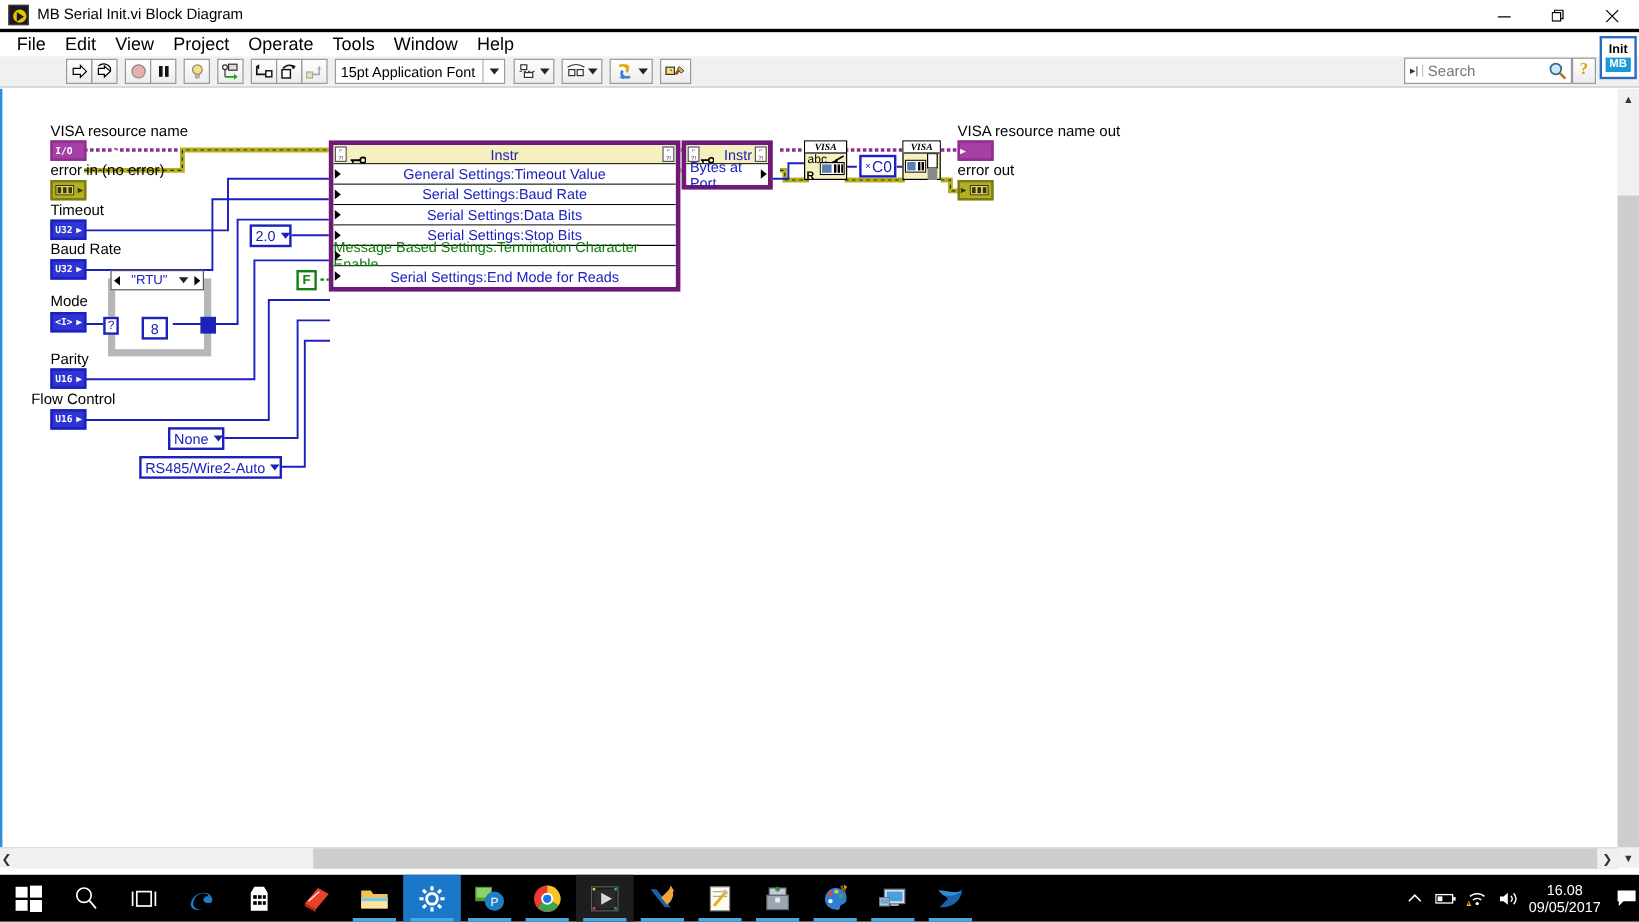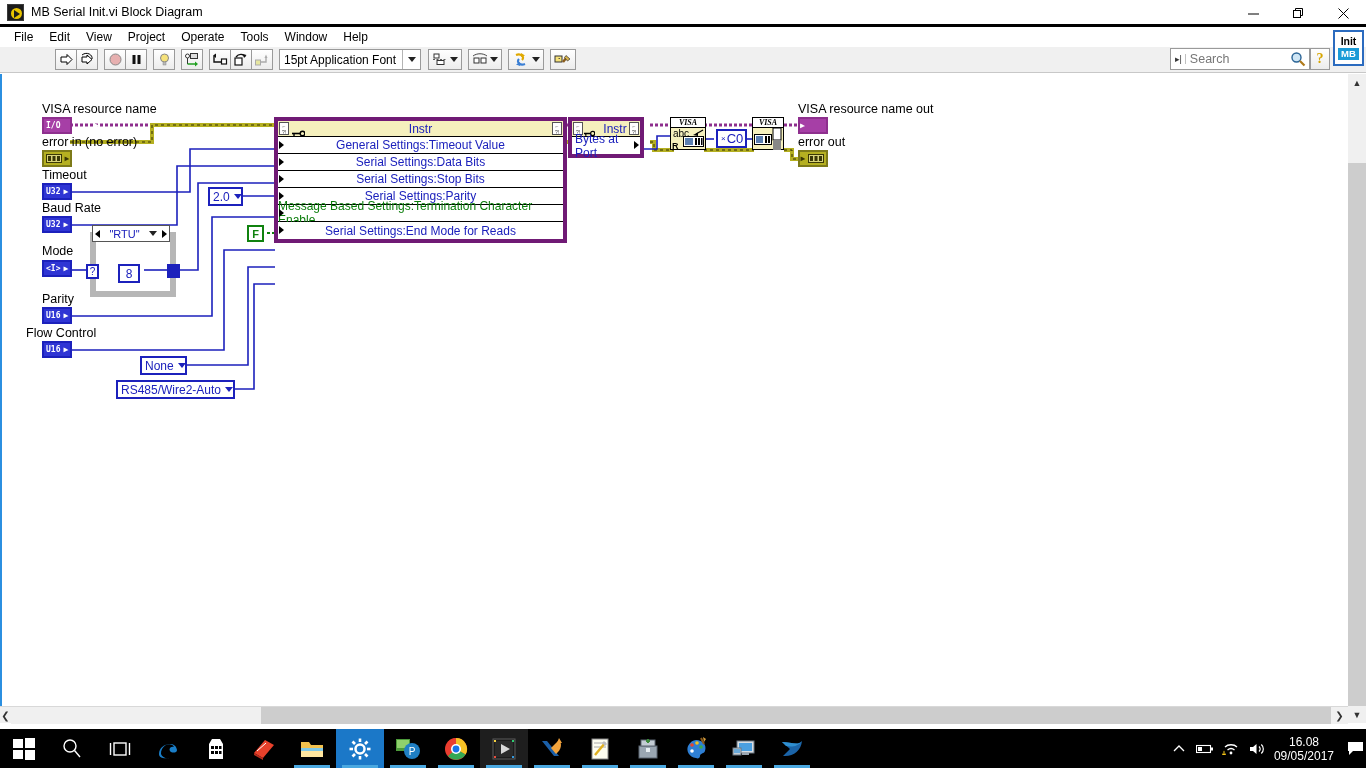--- a/index.html
+++ b/index.html
@@ -50,21 +50,21 @@
   .win-btn svg { display: block; }
 
   
   #menubar {
     position: absolute; left: 0; top: 27px; width: 1366px; height: 20px;
     background: #ffffff;
     display: flex; align-items: center;
     padding-left: 6px;
   }
   #menubar .menu-item {
-    font-size: 12px; color: #000;
+    font-size: 15px; color: #000;
     padding: 1px 8px; cursor: default; white-space: nowrap;
   }
 
   
   #toolbar {
     position: absolute; left: 0; top: 47px; width: 1366px; height: 26px;
     background: #f0f0f0;
     border-bottom: 1px solid #c8c8c8;
     display: flex; align-items: center;
   }
@@ -639,29 +639,29 @@
       </span>
       <span>Instr</span>
       <span class="pn-ref-r">⌐<br>?!</span>
     </div>
     <div class="pn-row">
           <span class="pn-arrow"></span>
           <span>General Settings:Timeout Value</span>
         </div>
     <div class="pn-row">
           <span class="pn-arrow"></span>
+          <span>Serial Settings:Baud Rate</span>
+        </div>
+    <div class="pn-row">
+          <span class="pn-arrow"></span>
           <span>Serial Settings:Data Bits</span>
         </div>
     <div class="pn-row">
           <span class="pn-arrow"></span>
           <span>Serial Settings:Stop Bits</span>
-        </div>
-    <div class="pn-row">
-          <span class="pn-arrow"></span>
-          <span>Serial Settings:Parity</span>
         </div>
     <div class="pn-row green">
           <span class="pn-arrow"></span>
           <span>Message Based Settings:Termination Character Enable</span>
         </div>
     <div class="pn-row">
           <span class="pn-arrow"></span>
           <span>Serial Settings:End Mode for Reads</span>
         </div>
   </div>

